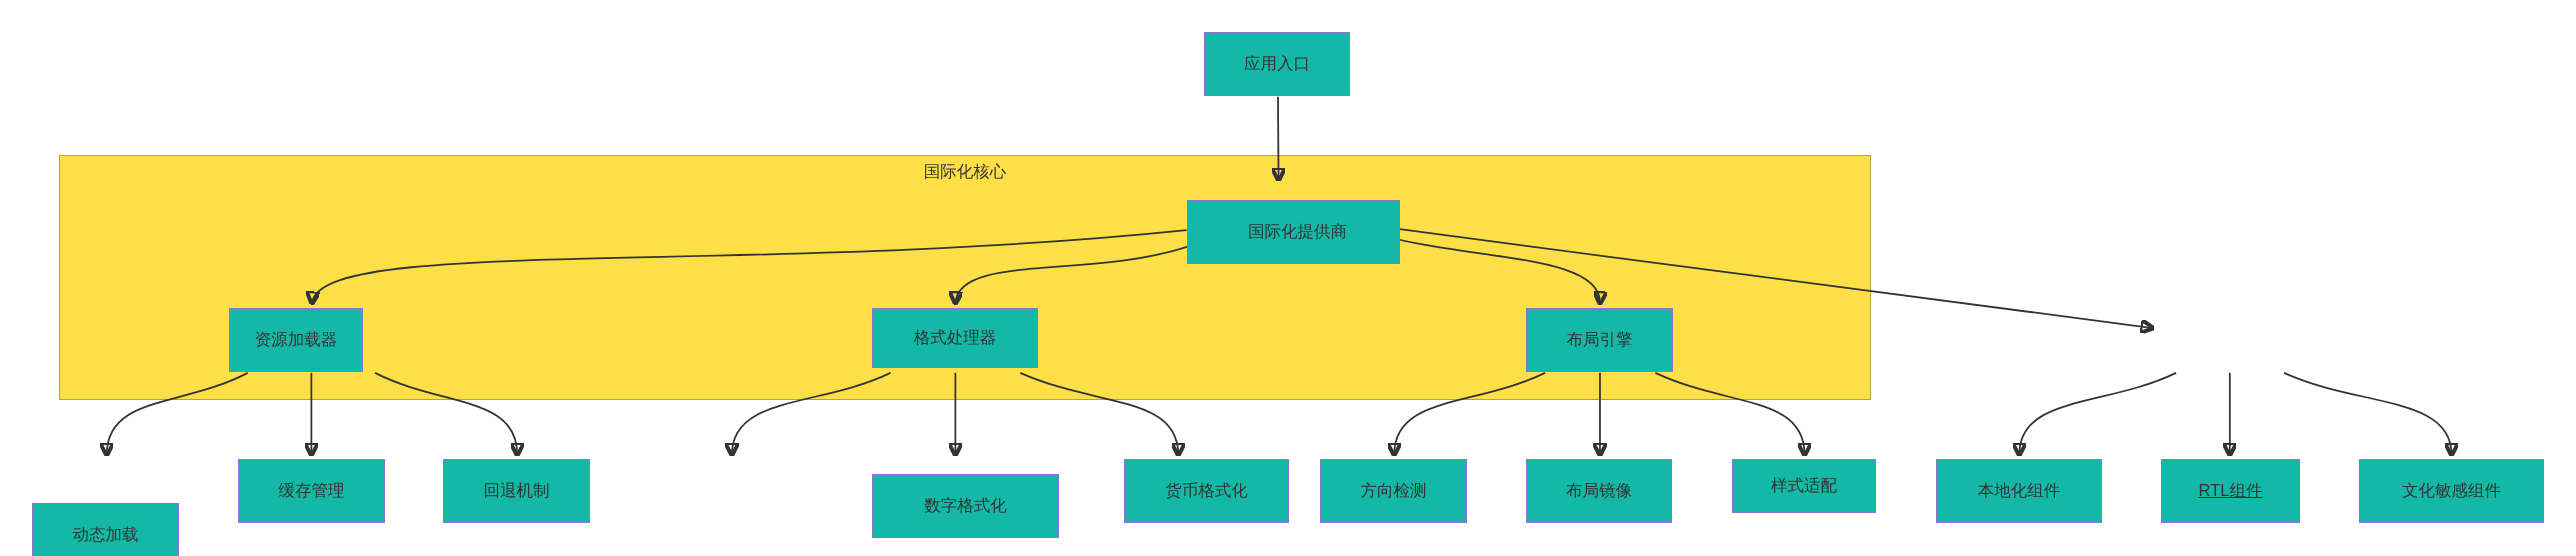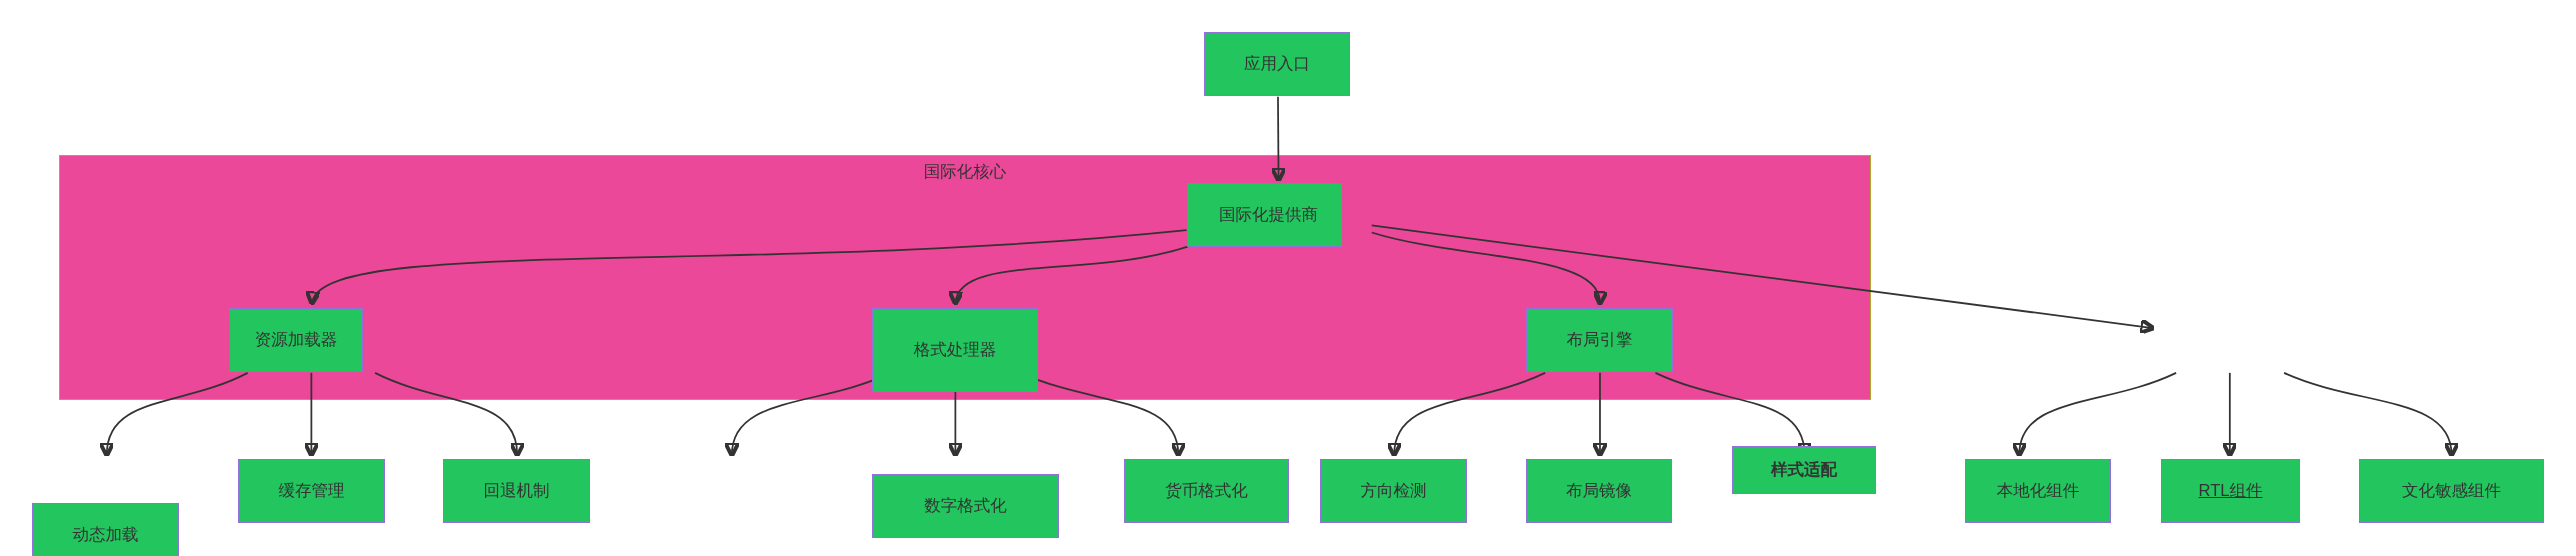--- a/index.html
+++ b/index.html
@@ -9,21 +9,21 @@
     height: 557px;
     background: #ffffff;
     font-family: "Liberation Sans", "DejaVu Sans", sans-serif;
     overflow: hidden;
   }
   
   .cluster {
     position: absolute;
     left: 59px; top: 155px;
     width: 1812px; height: 245px;
-    background: #ec4899;
+    background: #fde047;
     border: 1.8px solid #AAAA33;
     box-sizing: border-box;
   }
   .cluster-label {
     position: absolute;
     left: 0; right: 0;
     top: 4.7px;
     text-align: center;
     font-size: 16.5px;
     color: #333333;
@@ -34,45 +34,45 @@
     left: 0; top: 0;
     width: 2576px; height: 557px;
   }
   #edges path { stroke: #333333; stroke-width: 3; fill: none; }
   
   .node {
     position: absolute;
     display: flex;
     align-items: center;
     justify-content: center;
-    background: #22c55e;
+    background: #14b8a6;
     border: 1.8px solid #9370DB;
     box-sizing: border-box;
     color: #333333;
     font-size: 16.5px;
     text-align: center;
     white-space: nowrap;
   }
   
   .n-app        { left: 1204px; top:  32px; width: 146px; height: 64px; }
-  .n-provider   { left: 1187px; top: 183px; width: 155px; height: 64px; padding-left: 8px; }
+  .n-provider   { left: 1187px; top: 200px; width: 213px; height: 64px; padding-left: 8px; }
   .n-resource   { left:  229px; top: 308px; width: 134px; height: 64px; }
-  .n-format     { left: 872px; top: 308px; width: 166px; height: 84px; }
+  .n-format     { left: 872px; top: 308px; width: 166px; height: 60px; }
   .n-layout     { left: 1526px; top: 308px; width: 147px; height: 64px; }
   .n-uilib      { left: 2157px; top: 308px; width: 146px; height: 64px; }
   .n-dynamic    { left:   32px; top: 459px; width: 147px; height: 64px; margin-top: 44px; }
   .n-cache      { left:  238px; top: 459px; width: 147px; height: 64px; }
   .n-fallback   { left:  443px; top: 459px; width: 147px; height: 64px; }
   .n-date       { left: 649px; top: 459px; width: 166px; height: 64px; }
   .n-number     { left: 872px; top: 474px; width: 187px; height: 64px; }
   .n-currency   { left: 1096px; top: 459px; width: 165px; height: 64px; margin-left: 28px; }
   .n-direction  { left: 1320px; top: 459px; width: 147px; height: 64px; }
   .n-mirror     { left: 1526px; top: 459px; width: 146px; height: 64px; }
-  .n-style      { left: 1732px; top: 446px; width: 144px; height: 48px; font-weight: bold; }
-  .n-localized  { left: 1936px; top: 459px; width: 146px; height: 64px; margin-left: 29px; }
+  .n-style      { left: 1732px; top: 459px; width: 144px; height: 54px; }
+  .n-localized  { left: 1936px; top: 459px; width: 166px; height: 64px; }
   .n-rtl        { left: 2161px; top: 459px; width: 139px; height: 64px; text-decoration: underline; }
   .n-culture    { left: 2359px; top: 459px; width: 185px; height: 64px; }
 </style>
 </head>
 <body>
 
 <div id="canvas">
 
   <div class="cluster">
     <div class="cluster-label">国际化核心</div>

